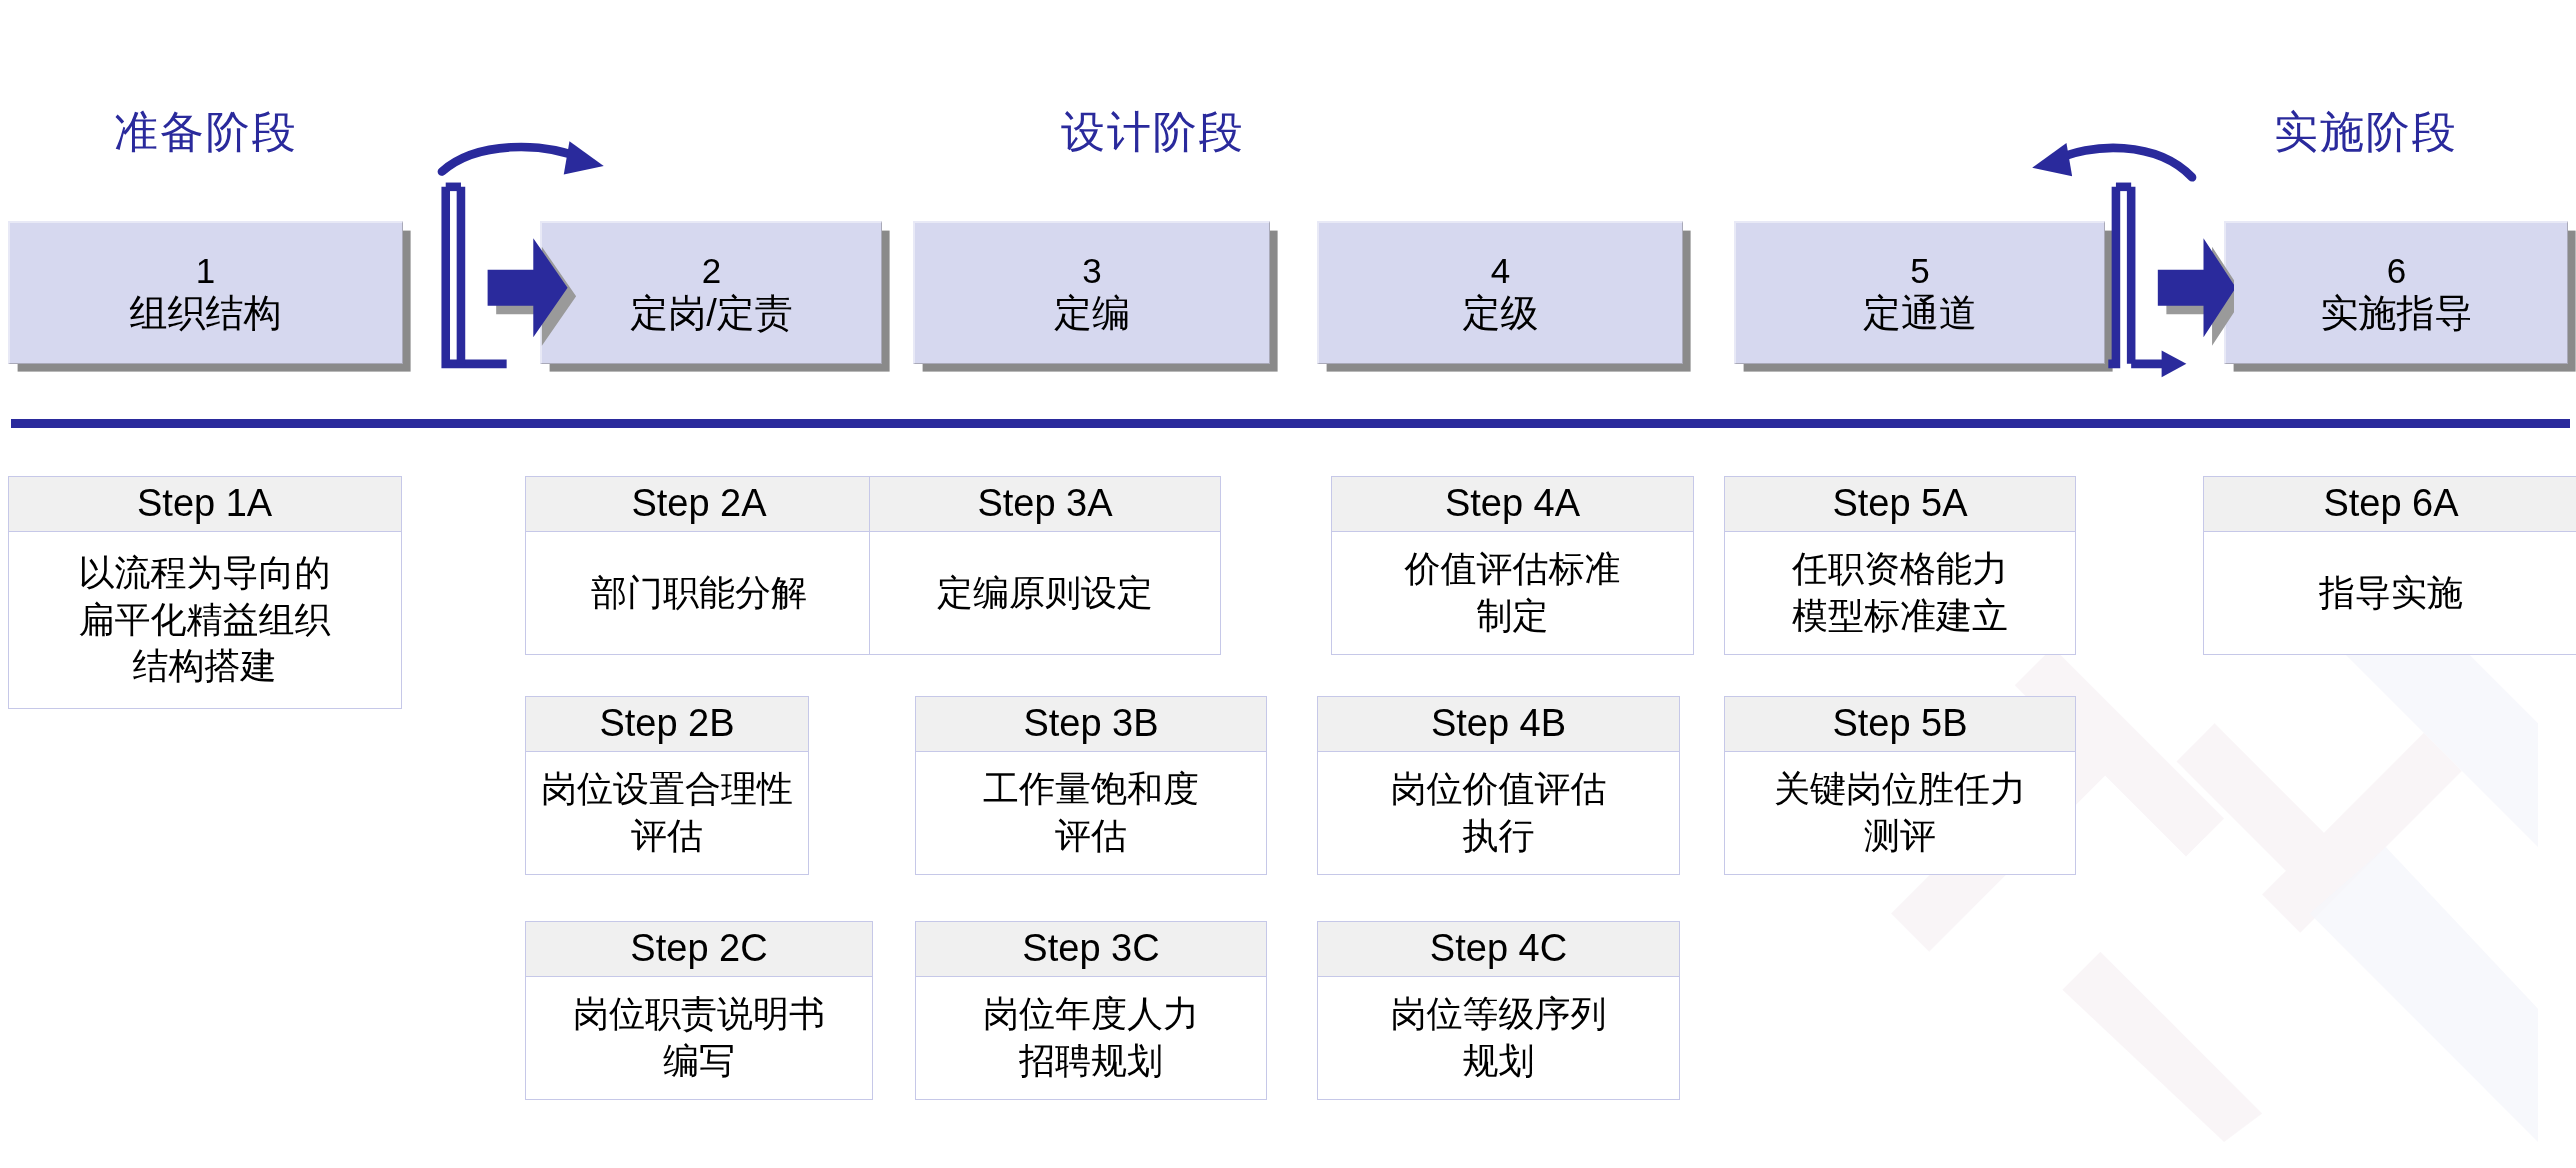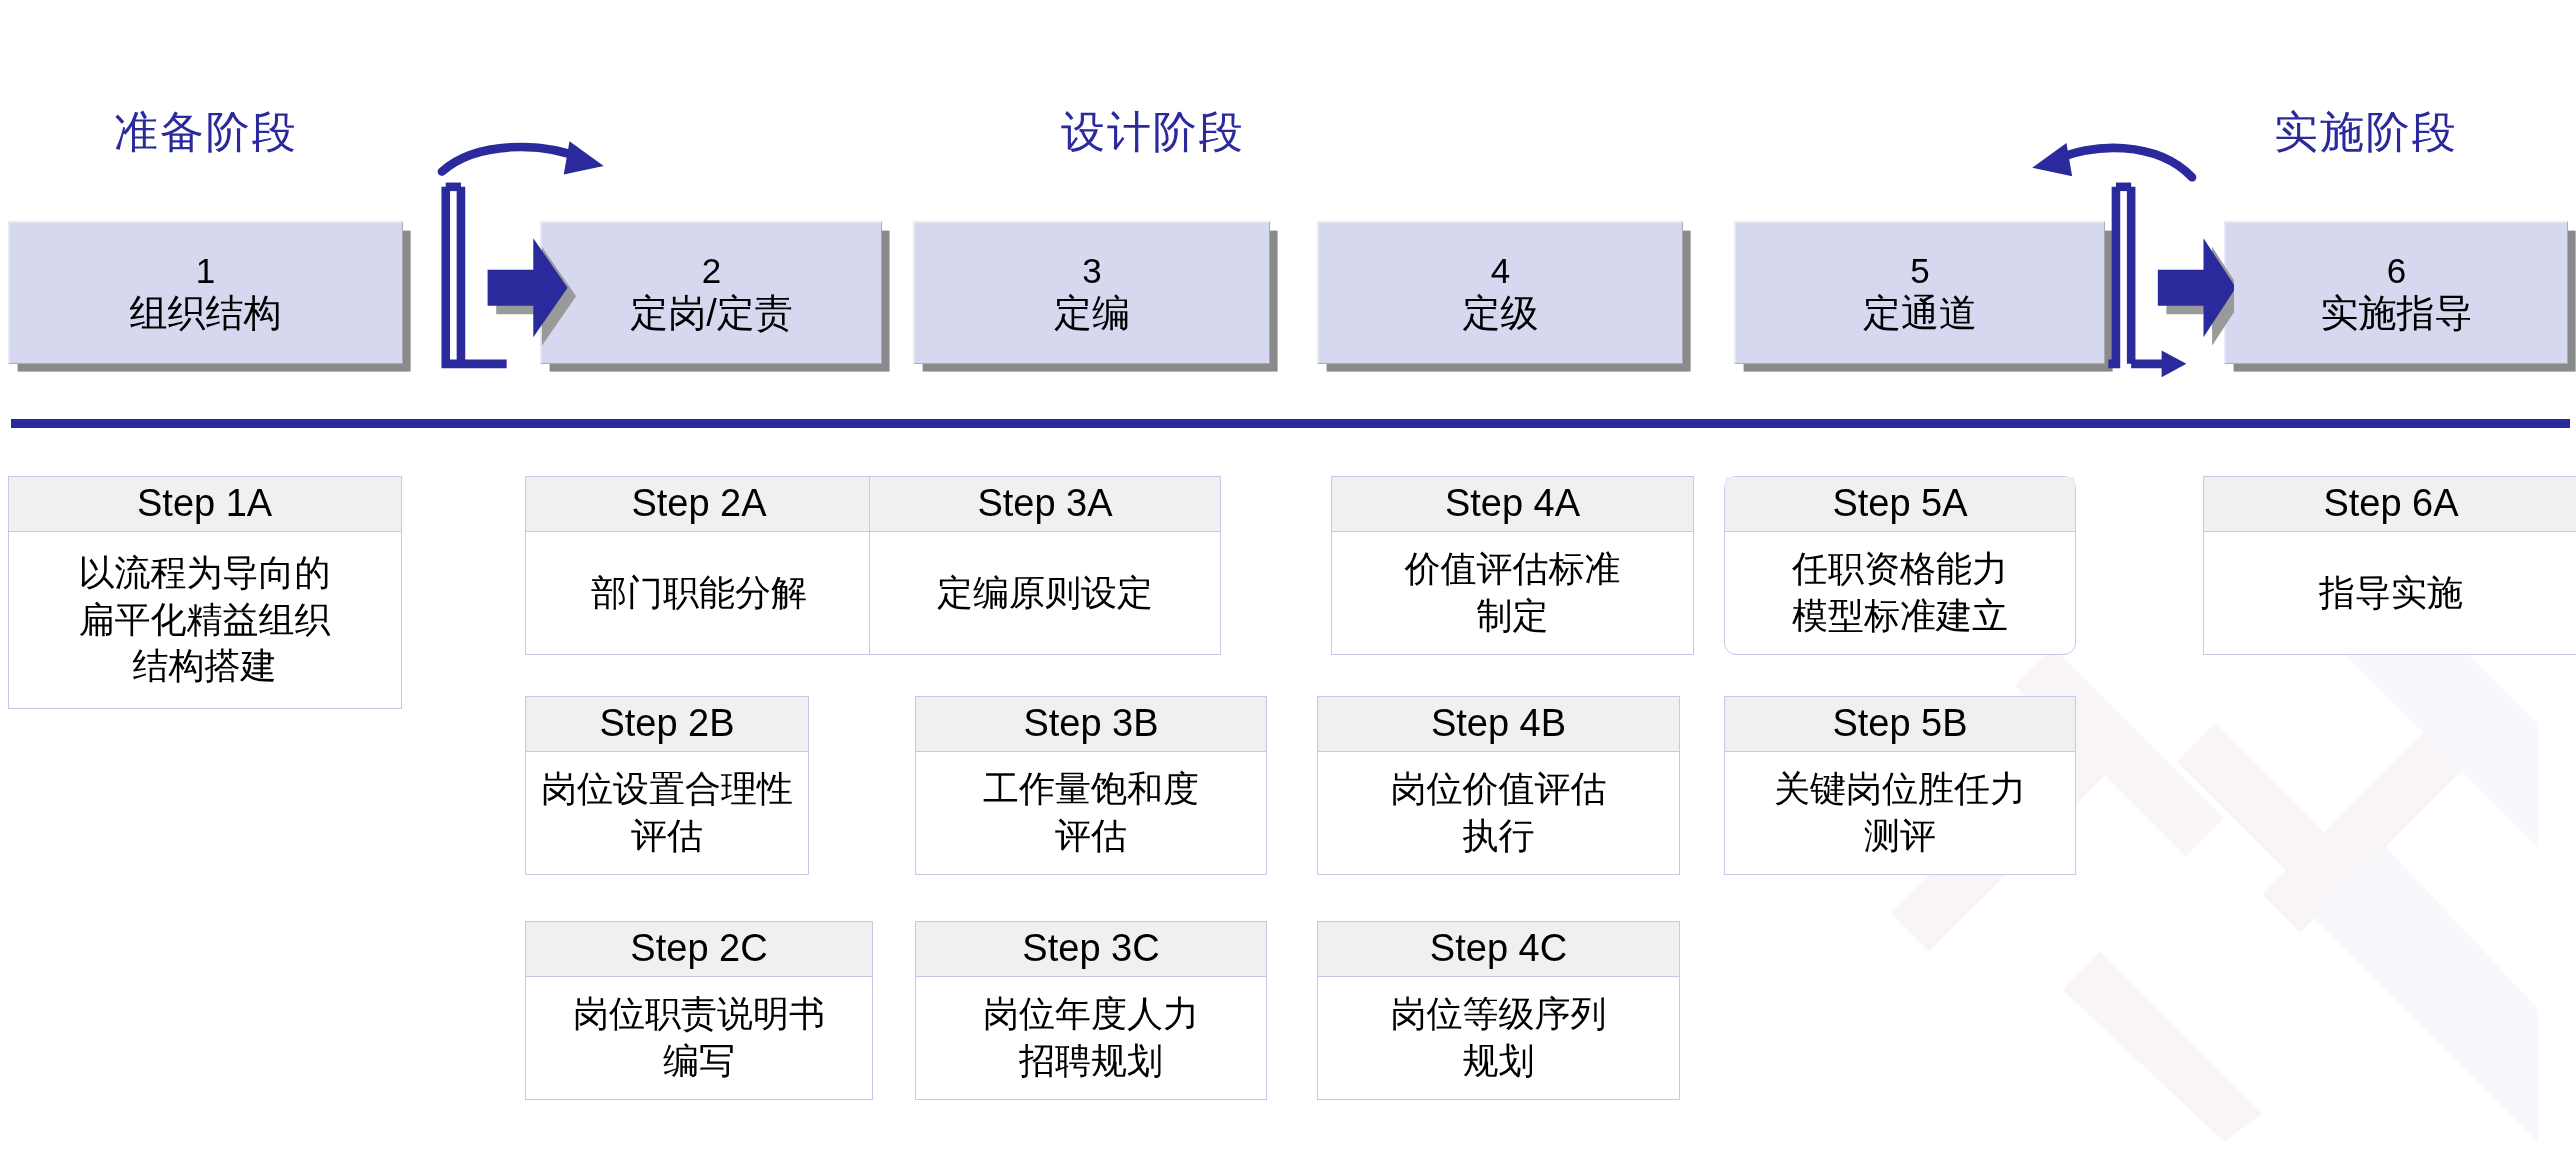--- a/index.html
+++ b/index.html
@@ -250,21 +250,21 @@
     <div class="step-head">Step 4B</div>
     <div class="step-body">岗位价值评估
 执行</div>
   </div>
   <div class="step-card" style="left:1317px; top:921px; width:363px; height:179px;">
     <div class="step-head">Step 4C</div>
     <div class="step-body">岗位等级序列
 规划</div>
   </div>
 
-  <div class="step-card" style="left:1724px; top:476px; width:352px; height:179px;border-radius:12px;">
+  <div class="step-card" style="left:1724px; top:476px; width:352px; height:179px;">
     <div class="step-head">Step 5A</div>
     <div class="step-body">任职资格能力
 模型标准建立</div>
   </div>
   <div class="step-card" style="left:1724px; top:696px; width:352px; height:179px;">
     <div class="step-head">Step 5B</div>
     <div class="step-body">关键岗位胜任力
 测评</div>
   </div>
 

